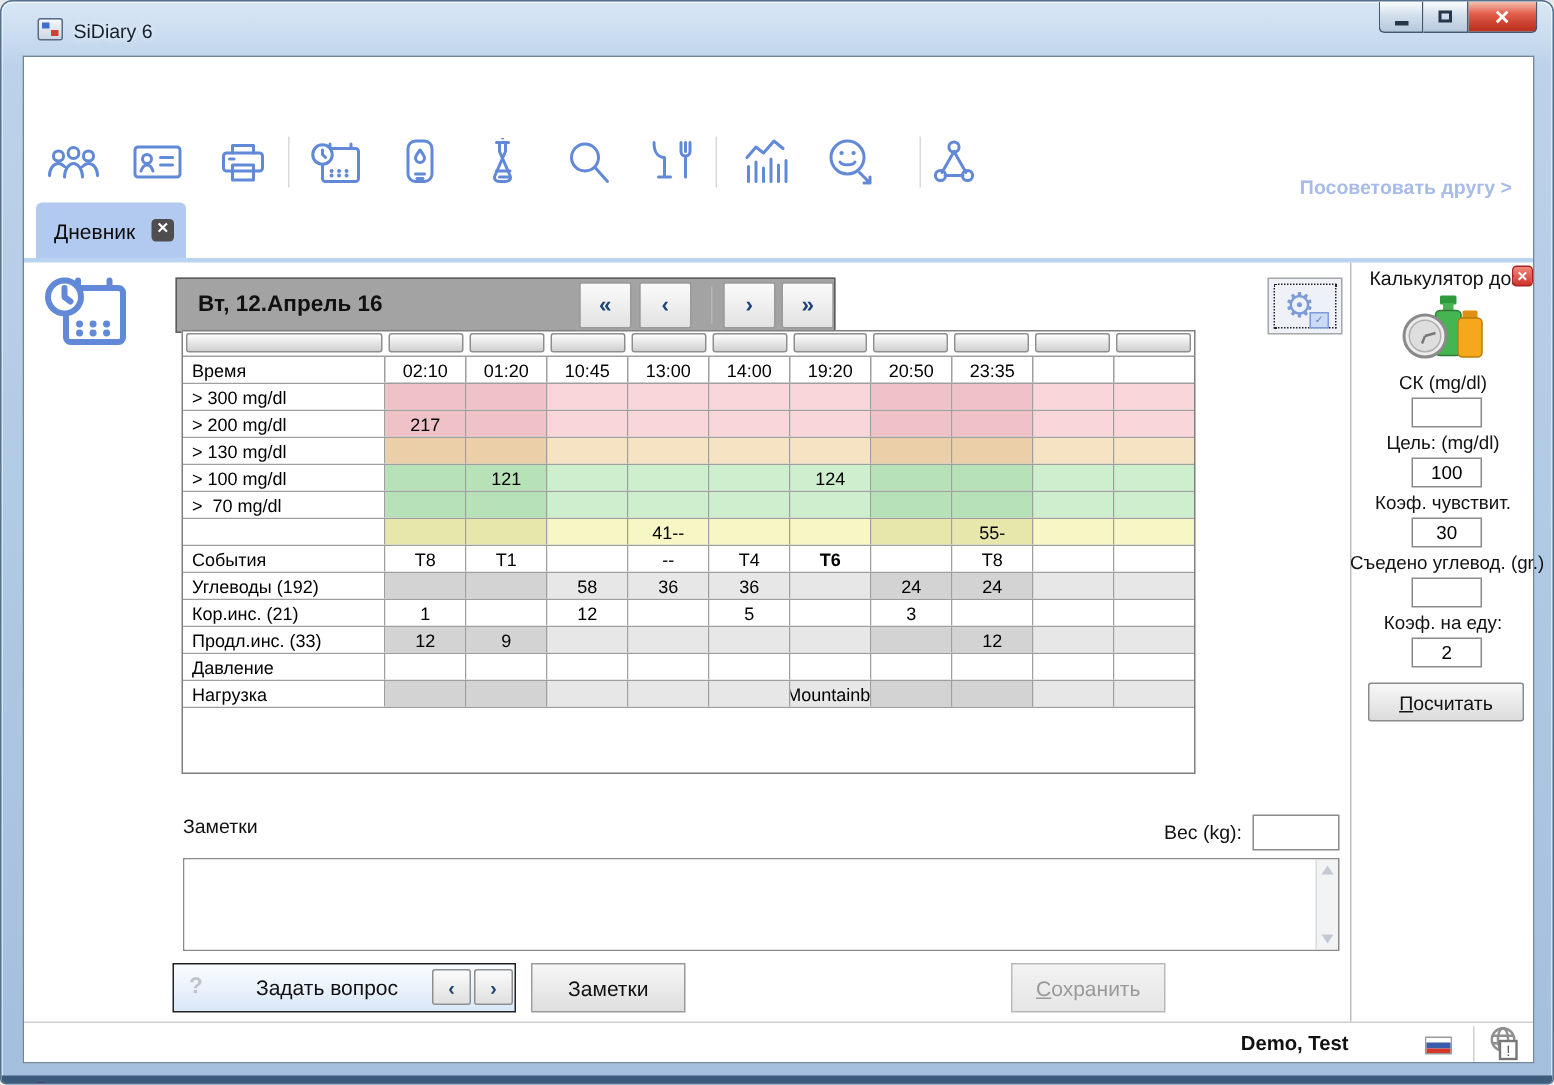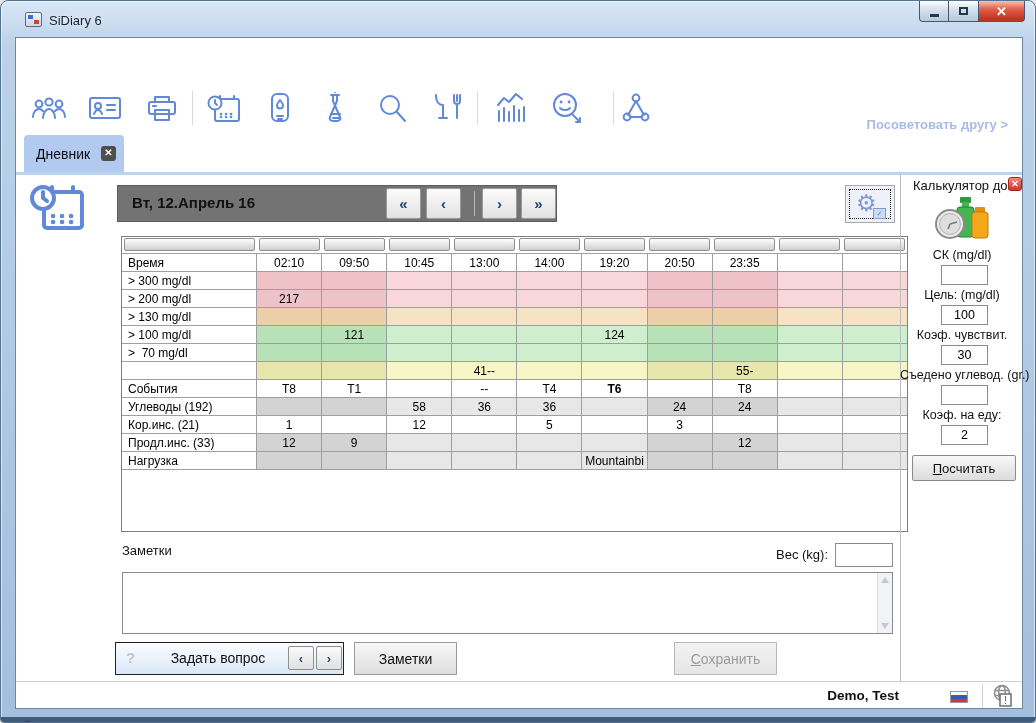--- a/index.html
+++ b/index.html
@@ -44,36 +44,36 @@
   
   #tab-diary { left:8px; top:97px; width:100px; height:37px; background:#b2c9f0;
     border-radius:4px 4px 0 0; display:flex; align-items:center; font-size:14px; color:#0c0c0c; }
   #tab-diary .lbl { padding-left:12px; }
   #tab-close { position:absolute; right:8px; top:11px; width:15px; height:15px; background:#4e4e4e;
     border-radius:3px; color:#fff; font-size:10px; line-height:14px; text-align:center; font-weight:bold; }
   #tab-line { left:0; top:134px; width:100%; height:3px; background:#bad3f0; }
 
   
   #calendar-big { left:12px; top:142px; }
-  #date-bar { left:101px; top:147px; width:440px; height:37px; background:#737373; border:1px solid #5c5c5c; }
+  #date-bar { left:101px; top:147px; width:440px; height:37px; background:#a3a3a3; border:1px solid #5c5c5c; }
   #date-label { position:absolute; left:14px; top:8px; font-size:15px; font-weight:bold; color:#111; }
   .navbtn { position:absolute; top:2px; width:35px; height:31px; border:1px solid #9a9a9a; border-radius:2px;
     background:linear-gradient(#fbfbfb,#e2e2e2); color:#1c4475; font-weight:bold; font-size:15px;
     display:flex; align-items:center; justify-content:center; }
   #nav-sep { position:absolute; left:356px; top:5px; width:1px; height:25px; background:#b5b5b5; }
   #diary-settings-button { left:829px; top:147px; width:50px; height:38px; background:#eef2f8;
     border:1px solid #a8a8a8; display:flex; align-items:center; justify-content:center; }
   #diary-settings-button .focus { position:absolute; inset:3px; border:1px dotted #222; }
   .gear-wrap { position:relative; width:28px; height:26px; }
   .gear-wrap .gear { font-size:23px; color:#7e9bd8; line-height:24px; }
   .gear-wrap .panel { position:absolute; right:-2px; bottom:-2px; width:13px; height:11px;
     background:#ccdbf5; border:1.5px solid #7e9bd8; font-size:7px; color:#5b7fc4; text-align:center; line-height:9px;}
 
   
-  #diary-table { left:105px; top:198px; width:787px; height:296px; border:1px solid #7f7f7f;
+  #diary-table { left:105px; top:182px; width:676px; height:296px; border:1px solid #7f7f7f;
     background:#fff; font-size:12px; color:#000; overflow:hidden; }
   .trow { display:flex; border-bottom:1px solid #9f9f9f; }
   .trow .lblcell { width:135px; flex:none; border-right:1px solid #9f9f9f; background:#fff;
     display:flex; align-items:center; padding-left:6px; white-space:pre; }
   .trow .cell { flex:1; border-right:1px solid #9f9f9f; display:flex; align-items:center; justify-content:center;
     overflow:hidden; white-space:nowrap; }
   .trow .cell:last-child { border-right:none; }
   .btnrow { height:17px; border-bottom:1px solid #9f9f9f; display:flex; }
   .btnrow .slot { flex:1; display:flex; }
   .btnrow .slot0 { width:135px; flex:none; }
@@ -304,21 +304,21 @@
           <div class="slot">
             <div class="hbtn"></div>
           </div>
           <div class="slot">
             <div class="hbtn"></div>
           </div>
         </div>
         <div class="trow timerow">
           <div class="lblcell">Время</div>
           <div class="cell">02:10</div>
-          <div class="cell">09:50</div>
+          <div class="cell">01:20</div>
           <div class="cell">10:45</div>
           <div class="cell">13:00</div>
           <div class="cell">14:00</div>
           <div class="cell">19:20</div>
           <div class="cell">20:50</div>
           <div class="cell">23:35</div>
           <div class="cell"></div>
           <div class="cell"></div>
         </div>
         <div class="trow datarow">
@@ -443,20 +443,33 @@
           <div class="cell" style="background: rgb(211, 211, 211);">12</div>
           <div class="cell" style="background: rgb(211, 211, 211);">9</div>
           <div class="cell" style="background: rgb(231, 231, 231);"></div>
           <div class="cell" style="background: rgb(231, 231, 231);"></div>
           <div class="cell" style="background: rgb(231, 231, 231);"></div>
           <div class="cell" style="background: rgb(231, 231, 231);"></div>
           <div class="cell" style="background: rgb(211, 211, 211);"></div>
           <div class="cell" style="background: rgb(211, 211, 211);">12</div>
           <div class="cell" style="background: rgb(231, 231, 231);"></div>
           <div class="cell" style="background: rgb(231, 231, 231);"></div>
+        </div>
+        <div class="trow datarow">
+          <div class="lblcell">Давление</div>
+          <div class="cell" style="background: rgb(255, 255, 255);"></div>
+          <div class="cell" style="background: rgb(255, 255, 255);"></div>
+          <div class="cell" style="background: rgb(255, 255, 255);"></div>
+          <div class="cell" style="background: rgb(255, 255, 255);"></div>
+          <div class="cell" style="background: rgb(255, 255, 255);"></div>
+          <div class="cell" style="background: rgb(255, 255, 255);"></div>
+          <div class="cell" style="background: rgb(255, 255, 255);"></div>
+          <div class="cell" style="background: rgb(255, 255, 255);"></div>
+          <div class="cell" style="background: rgb(255, 255, 255);"></div>
+          <div class="cell" style="background: rgb(255, 255, 255);"></div>
         </div>
         <div class="trow datarow">
           <div class="lblcell">Нагрузка</div>
           <div class="cell" style="background: rgb(211, 211, 211);"></div>
           <div class="cell" style="background: rgb(211, 211, 211);"></div>
           <div class="cell" style="background: rgb(231, 231, 231);"></div>
           <div class="cell" style="background: rgb(231, 231, 231);"></div>
           <div class="cell" style="background: rgb(231, 231, 231);"></div>
           <div class="cell" style="background: rgb(231, 231, 231);">Mountainbi</div>
           <div class="cell" style="background: rgb(211, 211, 211);"></div>

